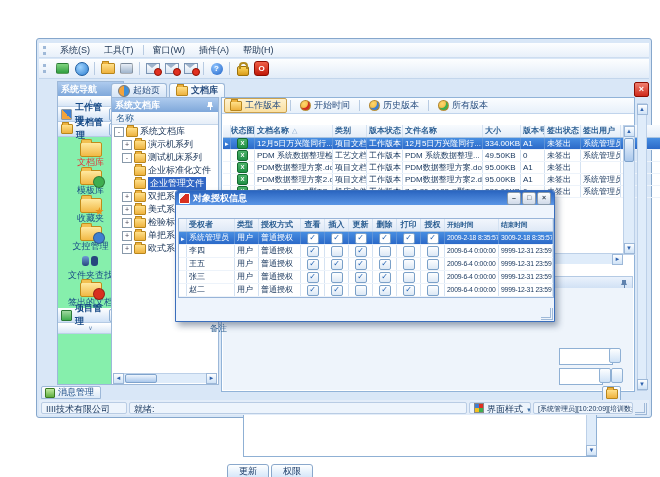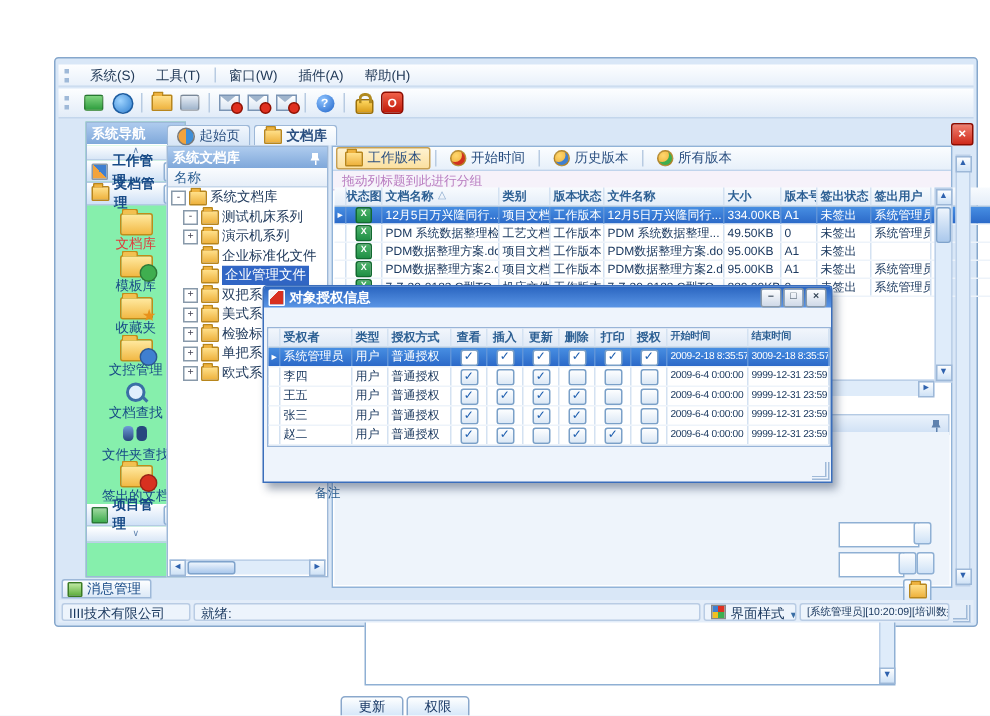--- a/index.html
+++ b/index.html
@@ -235,24 +235,20 @@
             </span>
         <span class="navlbl">收藏夹</span>
       </div>
       <div class="navitem">
         <span class="fbig" style="width:20px;height:13px;">
               <span class="badge bd-blue"></span>
             </span>
         <span class="navlbl">文控管理</span>
       </div>
       <div class="navitem">
-        <span class="ic-mag"></span>
-        <span class="navlbl">文档查找</span>
-      </div>
-      <div class="navitem">
         <span class="ic-bino"></span>
         <span class="navlbl">文件夹查找</span>
       </div>
       <div class="navitem">
         <span class="fbig" style="width:20px;height:13px;">
               <span class="badge bd-red"></span>
             </span>
         <span class="navlbl">签出的文档</span>
       </div>
     </div>
@@ -289,28 +285,28 @@
             <rect x="4" y="6" width="1" height="3" fill="#fff"></rect>
           </svg>
     </div>
     <div class="treecol">名称</div>
     <div class="tnode" style="padding-left:2px;">
       <span class="eb minus"></span>
           <span class="f12" style="width:10px;height:8px;"></span>
           <span class="lbl">系统文档库</span>
     </div>
     <div class="tnode" style="padding-left:10px;">
+      <span class="eb plus"></span>
+          <span class="f12" style="width:10px;height:8px;"></span>
+          <span class="lbl">演示机系列</span>
+    </div>
+    <div class="tnode" style="padding-left:10px;">
       <span class="eb minus"></span>
           <span class="f12" style="width:10px;height:8px;"></span>
           <span class="lbl">测试机床系列</span>
-    </div>
-    <div class="tnode" style="padding-left:10px;">
-      <span class="eb plus"></span>
-          <span class="f12" style="width:10px;height:8px;"></span>
-          <span class="lbl">演示机系列</span>
     </div>
     <div class="tnode" style="padding-left:22px;">
       <span class="f12" style="width:10px;height:8px;"></span>
           <span class="lbl">企业标准化文件</span>
     </div>
     <div class="tnode sel" style="padding-left:22px;">
       <span class="f12" style="width:10px;height:8px;"></span>
           <span class="lbl">企业管理文件</span>
     </div>
     <div class="tnode" style="padding-left:10px;">
@@ -360,21 +356,20 @@
       <div class="vbtn">
         <span class="vdot vd-hist"></span>
         <span>历史版本</span>
       </div>
       <div class="vsep"></div>
       <div class="vbtn">
         <span class="vdot vd-all"></span>
         <span>所有版本</span>
       </div>
     </div>
-    <div class="grouprow">拖动列标题到此进行分组</div>
 
     <div class="grid">
       <div class="grow ghead">
         <div class="gc mcI"></div>
         <div class="gc mc0">状态图</div>
         <div class="gc mc1 sortgl">文档名称</div>
         <div class="gc mc2">类别</div>
         <div class="gc mc3">版本状态</div>
         <div class="gc mc4">文件名称</div>
         <div class="gc mc5">大小</div>

